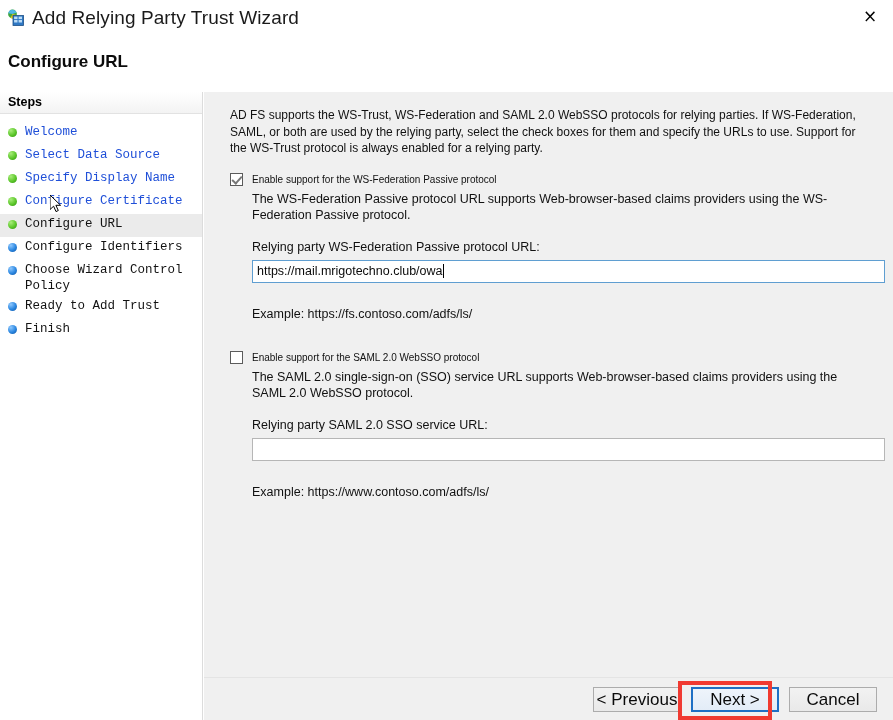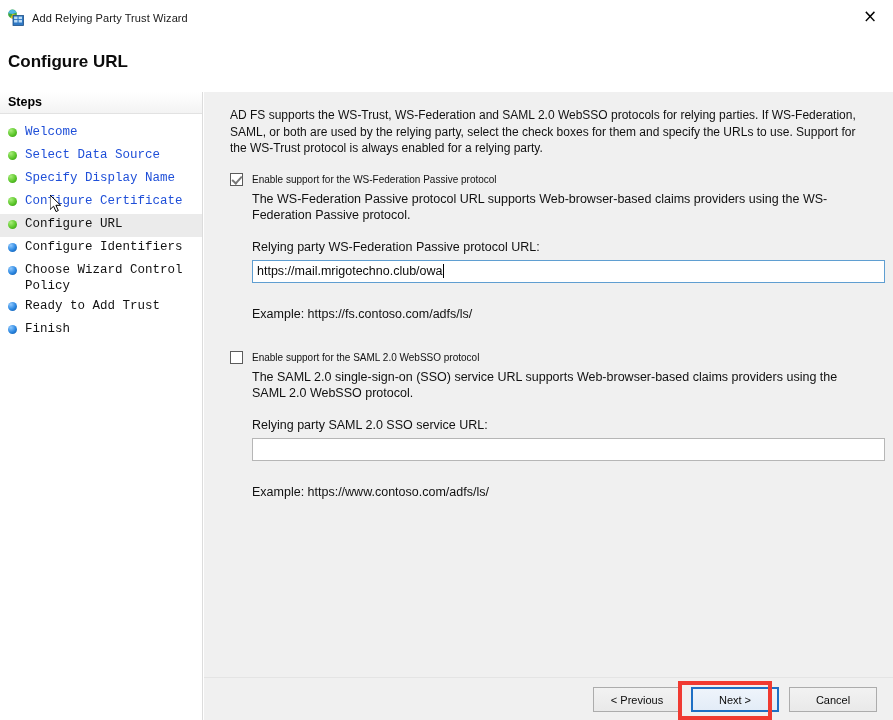--- a/index.html
+++ b/index.html
@@ -29,21 +29,21 @@
   }
   .title-icon {
     width: 18px;
     height: 18px;
     margin-left: 7px;
     margin-right: 7px;
     position: relative;
     flex: 0 0 auto;
   }
   .title-text {
-    font-size: 11px;
+    font-size: 19px;
     color: #1a1a1a;
     letter-spacing: 0.1px;
   }
   .close-btn {
     position: absolute;
     right: 0; top: 0;
     width: 46px;
     height: 33px;
     display: flex;
     align-items: center;
@@ -245,21 +245,21 @@
     top: 9px;
     display: flex;
     gap: 10px;
   }
   .btn {
     width: 88px;
     height: 25px;
     background: linear-gradient(to bottom, #f2f2f2 0%, #e9e9e9 100%);
     border: 1px solid #acacac;
     box-sizing: border-box;
-    font-size: 11px;
+    font-size: 17px;
     color: #0a0a0a;
     display: flex;
     align-items: center;
     justify-content: center;
     font-family: "Liberation Sans", sans-serif;
     cursor: default;
   }
   .btn.focused {
     border: 2px solid #1e6fc4;
     background: linear-gradient(to bottom, #eef4fb 0%, #e3ecf7 100%);

